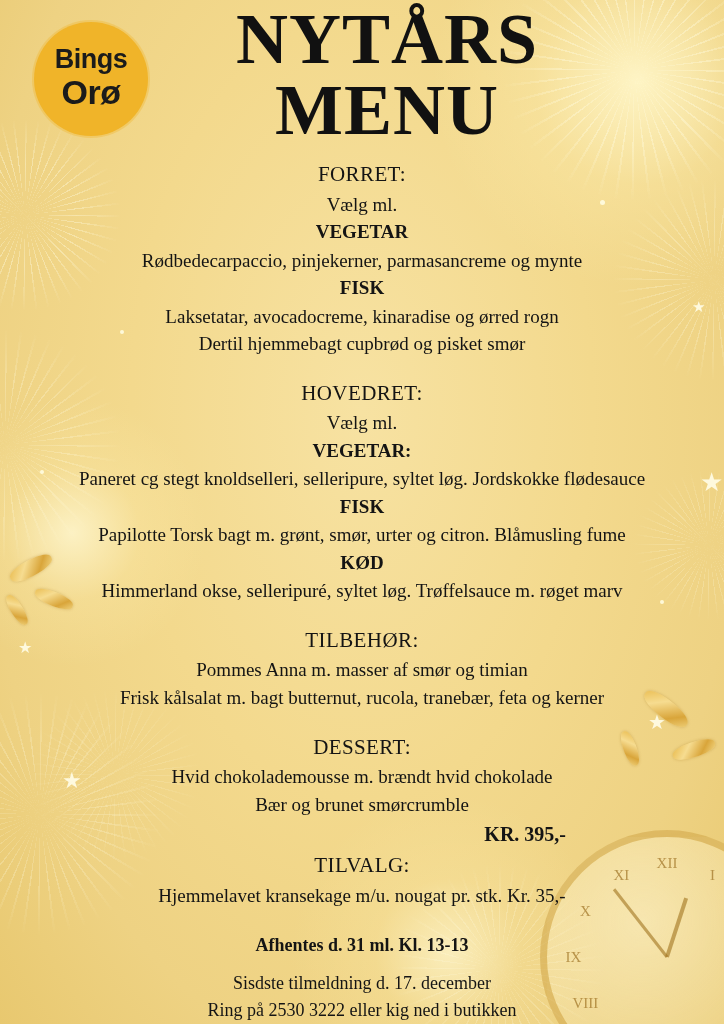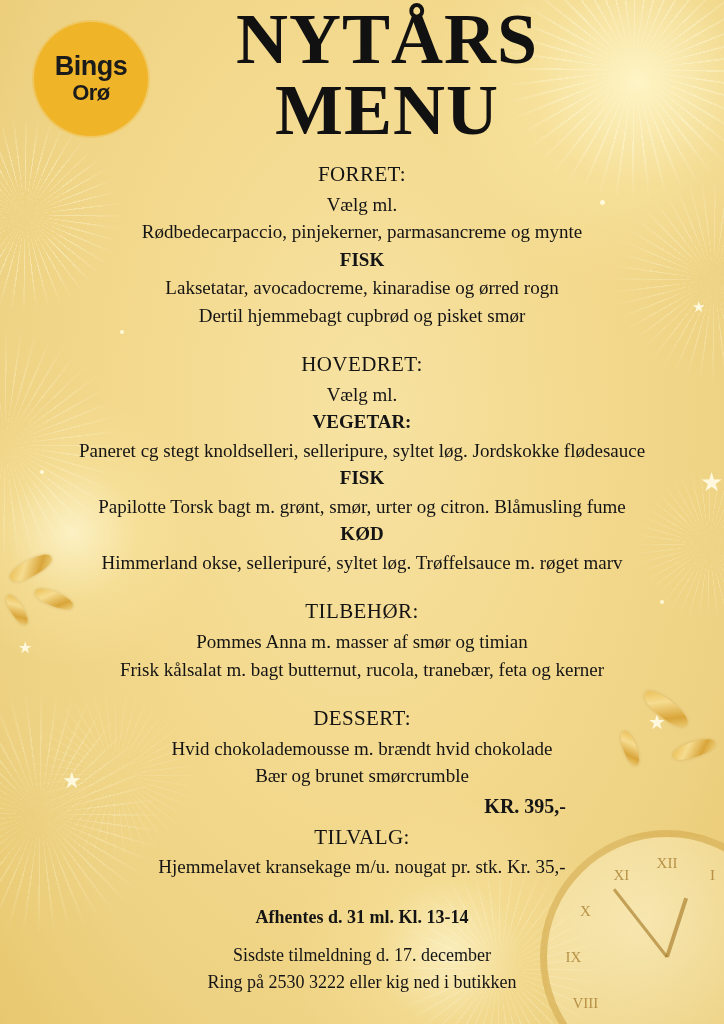--- a/index.html
+++ b/index.html
@@ -111,21 +111,21 @@
   .logo .l1 {
     font-family: "Liberation Sans", sans-serif;
     font-weight: bold;
     font-size: 27px;
     letter-spacing: -0.5px;
     line-height: 1;
   }
   .logo .l2 {
     font-family: "Liberation Sans", sans-serif;
     font-weight: bold;
-    font-size: 22px;
+    font-size: 34px;
     letter-spacing: -0.5px;
     line-height: 1.15;
   }
 
   .title {
     position: relative;
     z-index: 3;
     text-align: center;
     padding-top: 4px;
     font-family: "Liberation Serif", serif;
@@ -237,20 +237,21 @@
   <div class="title">
     <span>NYTÅRS</span>
     <span class="line2">MENU</span>
   </div>
 
   <div class="content">
 
     <div class="section">
       <div class="sec-head">FORRET:</div>
       <div class="line">Vælg ml.</div>
+      <div class="sub-head">VEGETAR</div>
       <div class="line">Rødbedecarpaccio, pinjekerner, parmasancreme og mynte</div>
       <div class="sub-head">FISK</div>
       <div class="line">Laksetatar, avocadocreme, kinaradise og ørred rogn</div>
       <div class="line">Dertil hjemmebagt cupbrød og pisket smør</div>
     </div>
 
     <div class="spacer"></div>
 
     <div class="section">
       <div class="sec-head">HOVEDRET:</div>
@@ -280,20 +281,20 @@
     </div>
 
     <div class="price">KR. 395,-</div>
 
     <div class="section">
       <div class="sec-head">TILVALG:</div>
       <div class="line">Hjemmelavet kransekage m/u. nougat pr. stk. Kr.  35,-</div>
     </div>
 
     <div class="footer">
-      <div class="bold">Afhentes d. 31 ml. Kl. 13-14</div>
+      <div class="bold">Afhentes d. 31 ml. Kl. 13-13</div>
       <div style="height:10px;"></div>
       <div class="reg">Sisdste tilmeldning d. 17. december</div>
       <div class="reg">Ring på 2530 3222 eller kig ned i butikken</div>
     </div>
 
   </div>
 </div>
 
 </body></html>

